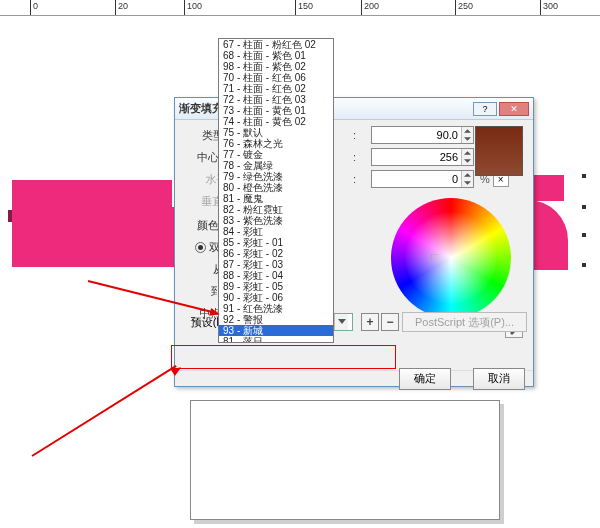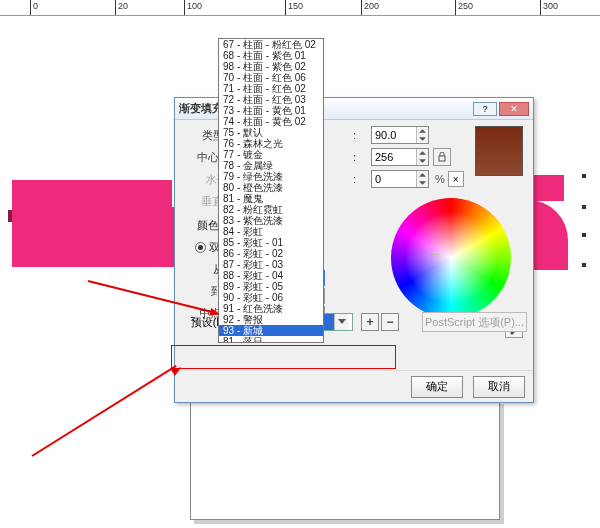--- a/index.html
+++ b/index.html
@@ -22,21 +22,21 @@
   
   .arrow { position: absolute; background: #e40000; z-index: 60; }
   .arrow1 { left: 88px; top: 280px; width: 130px; height: 2px; transform: rotate(14deg); transform-origin: left center; }
   .arrow1-head { position: absolute; left: 210px; top: 309px; width: 0; height: 0; border-left: 10px solid #e40000; border-top: 4px solid transparent; border-bottom: 4px solid transparent; z-index: 62; transform: rotate(14deg); }
   .arrow2 { left: 32px; top: 455px; width: 170px; height: 2px; transform: rotate(-32deg); transform-origin: left center; }
   .arrow2-head { position: absolute; left: 172px; top: 366px; width: 0; height: 0; border-left: 10px solid #e40000; border-top: 4px solid transparent; border-bottom: 4px solid transparent; z-index: 62; transform: rotate(-32deg); }
   .redbox { position: absolute; border: 1px solid #e40000; z-index: 61; }
   .rb-preset { left: 171px; top: 345px; width: 225px; height: 24px; }
 
   
-  .droplist { position: absolute; left: 218px; top: 38px; width: 106px; height: 305px; background: #fff; border: 1px solid #7a7a7a; z-index: 55; overflow: hidden; }
+  .droplist { position: absolute; left: 218px; top: 38px; width: 116px; height: 305px; background: #fff; border: 1px solid #7a7a7a; z-index: 55; overflow: hidden; }
   .droplist .opt { padding: 0 4px; line-height: 11px; font-size: 10px; white-space: nowrap; color: #222; }
   .droplist .opt.sel { background: #2a6bd8; color: #fff; }
 
   
   .dialog { position: absolute; left: 174px; top: 97px; width: 360px; background: #f0f0f0; border: 1px solid #6a8fb5; box-shadow: 2px 2px 4px rgba(0,0,0,.25); z-index: 50; }
   .titlebar { height: 22px; background: linear-gradient(#fdfdfe, #e3ecf7); border-bottom: 1px solid #bcd; display: flex; align-items: center; padding: 0 4px; }
   .titlebar .title { flex: 1; font-weight: bold; color: #333; }
   .titlebar .winbtn { width: 24px; height: 14px; margin-left: 2px; border: 1px solid #7a96b5; background: #eef4fb; text-align: center; line-height: 12px; font-size: 9px; cursor: pointer; }
   .titlebar .winbtn.close { background: #e08080; border-color: #c05050; color: #fff; width: 30px; }
   .dlgbody { padding: 6px 8px 4px 8px; position: relative; min-height: 250px; }
@@ -51,21 +51,21 @@
 
   .radio { display: inline-flex; align-items: center; }
   .radio .dot { width: 11px; height: 11px; border: 1px solid #666; border-radius: 50%; margin-right: 3px; position: relative; }
   .radio .dot.ck::after { content: ""; position: absolute; top: 2px; left: 2px; width: 5px; height: 5px; background: #333; border-radius: 50%; }
 
   
   .rightctl { position: absolute; right: 10px; top: 6px; width: 170px; }
   .spinrow { display: flex; align-items: center; margin-bottom: 4px; height: 18px; }
   .spinrow .colon { width: 18px; color: #444; }
   .spin { display: inline-flex; border: 1px solid #888; background: #fff; height: 18px; }
-  .spin input { width: 44px; border: none; outline: none; padding: 0 3px; text-align: left; }
+  .spin input { width: 44px; border: none; outline: none; padding: 0 3px; text-align: right; margin-left: 45px; }
   .spin .updn { width: 12px; display: flex; flex-direction: column; border-left: 1px solid #bbb; }
   .spin .updn div { flex: 1; display: flex; align-items: center; justify-content: center; background: #f2f2f2; cursor: pointer; }
   .spin .updn div svg { width: 7px; height: 4px; }
   .lockbtn { width: 18px; height: 18px; border: 1px solid #999; background: #f2f2f2; margin-left: 4px; display: flex; align-items: center; justify-content: center; cursor: pointer; }
   .unit { margin-left: 6px; color: #555; }
   .xbtn { width: 16px; height: 16px; border: 1px solid #999; background: #fff; margin-left: 3px; display: flex; align-items: center; justify-content: center; cursor: pointer; font-size: 10px; }
 
   .swatch { position: absolute; right: 10px; top: 6px; width: 48px; height: 50px; border: 1px solid #555; background: linear-gradient(#7a2a12, #8d4a30); }
 
   
@@ -79,24 +79,24 @@
   .wheel::after { content: ""; position: absolute; top: 14px; left: 14px; right: 14px; bottom: 14px; border-radius: 50%; background: radial-gradient(circle, #fff 0%, rgba(255,255,255,0) 72%); }
   .wheel .mark { position: absolute; width: 8px; height: 8px; border: 1px solid #333; top: 56px; left: 40px; }
   .dropper { position: absolute; right: 10px; top: 200px; width: 18px; height: 18px; border: 1px solid #999; background: #f6f6f6; display: flex; align-items: center; justify-content: center; cursor: pointer; }
 
   
   .presetrow { position: absolute; left: 8px; bottom: 38px; width: 344px; display: flex; align-items: center; }
   .presetrow .lbl { width: 52px; text-align: right; padding-right: 4px; }
   .presetrow .combo { flex: 0 0 118px; }
   .presetrow .addrem { display: flex; margin-left: 8px; }
   .presetrow .addrem .sq { width: 18px; height: 18px; border: 1px solid #888; background: #f4f4f4; display: flex; align-items: center; justify-content: center; cursor: pointer; margin-right: 2px; font-size: 12px; font-weight: bold; color: #444; }
-  .presetrow .psbtn { margin-left: auto; height: 20px; border: 1px solid #bbb; background: #f2f2f2; padding: 0 2px; color: #a0a0a0; cursor: default; }
-
-  
-  .btnbar { height: 32px; border-top: 1px solid #ddd; display: flex; justify-content: flex-end; align-items: center; padding: 0 8px; gap: 10px; }
+  .presetrow .psbtn { margin-left: auto; height: 20px; border: 1px solid #bbb; background: #f2f2f2; padding: 0 12px; color: #a0a0a0; cursor: default; }
+
+  
+  .btnbar { height: 16px; border-top: 1px solid #ddd; display: flex; justify-content: flex-end; align-items: center; padding: 0 8px; gap: 22px; }
   .btnbar button { height: 22px; padding: 0 14px; border: 1px solid #888; background: linear-gradient(#fefefe,#e8e8e8); cursor: pointer; }
 
   
   .page { position: absolute; left: 190px; top: 400px; width: 310px; height: 120px; border: 1px solid #888; background: #fff; box-shadow: 4px 4px 0 #cfcfcf; z-index: 10; }
 
   
   .right-dot { position: absolute; left: 582px; width: 4px; height: 4px; background: #333; }
 </style>
 </head>
 <body>
@@ -104,21 +104,21 @@
 <div class="ruler-h">
   <div class="tick major" style="left:30px">
       <span>0</span>
     </div>
   <div class="tick major" style="left:115px">
       <span>20</span>
     </div>
   <div class="tick major" style="left:184px">
       <span>100</span>
     </div>
-  <div class="tick major" style="left:285px">
+  <div class="tick major" style="left:295px">
       <span>150</span>
     </div>
   <div class="tick major" style="left:361px">
       <span>200</span>
     </div>
   <div class="tick major" style="left:455px">
       <span>250</span>
     </div>
   <div class="tick major" style="left:540px">
       <span>300</span>

